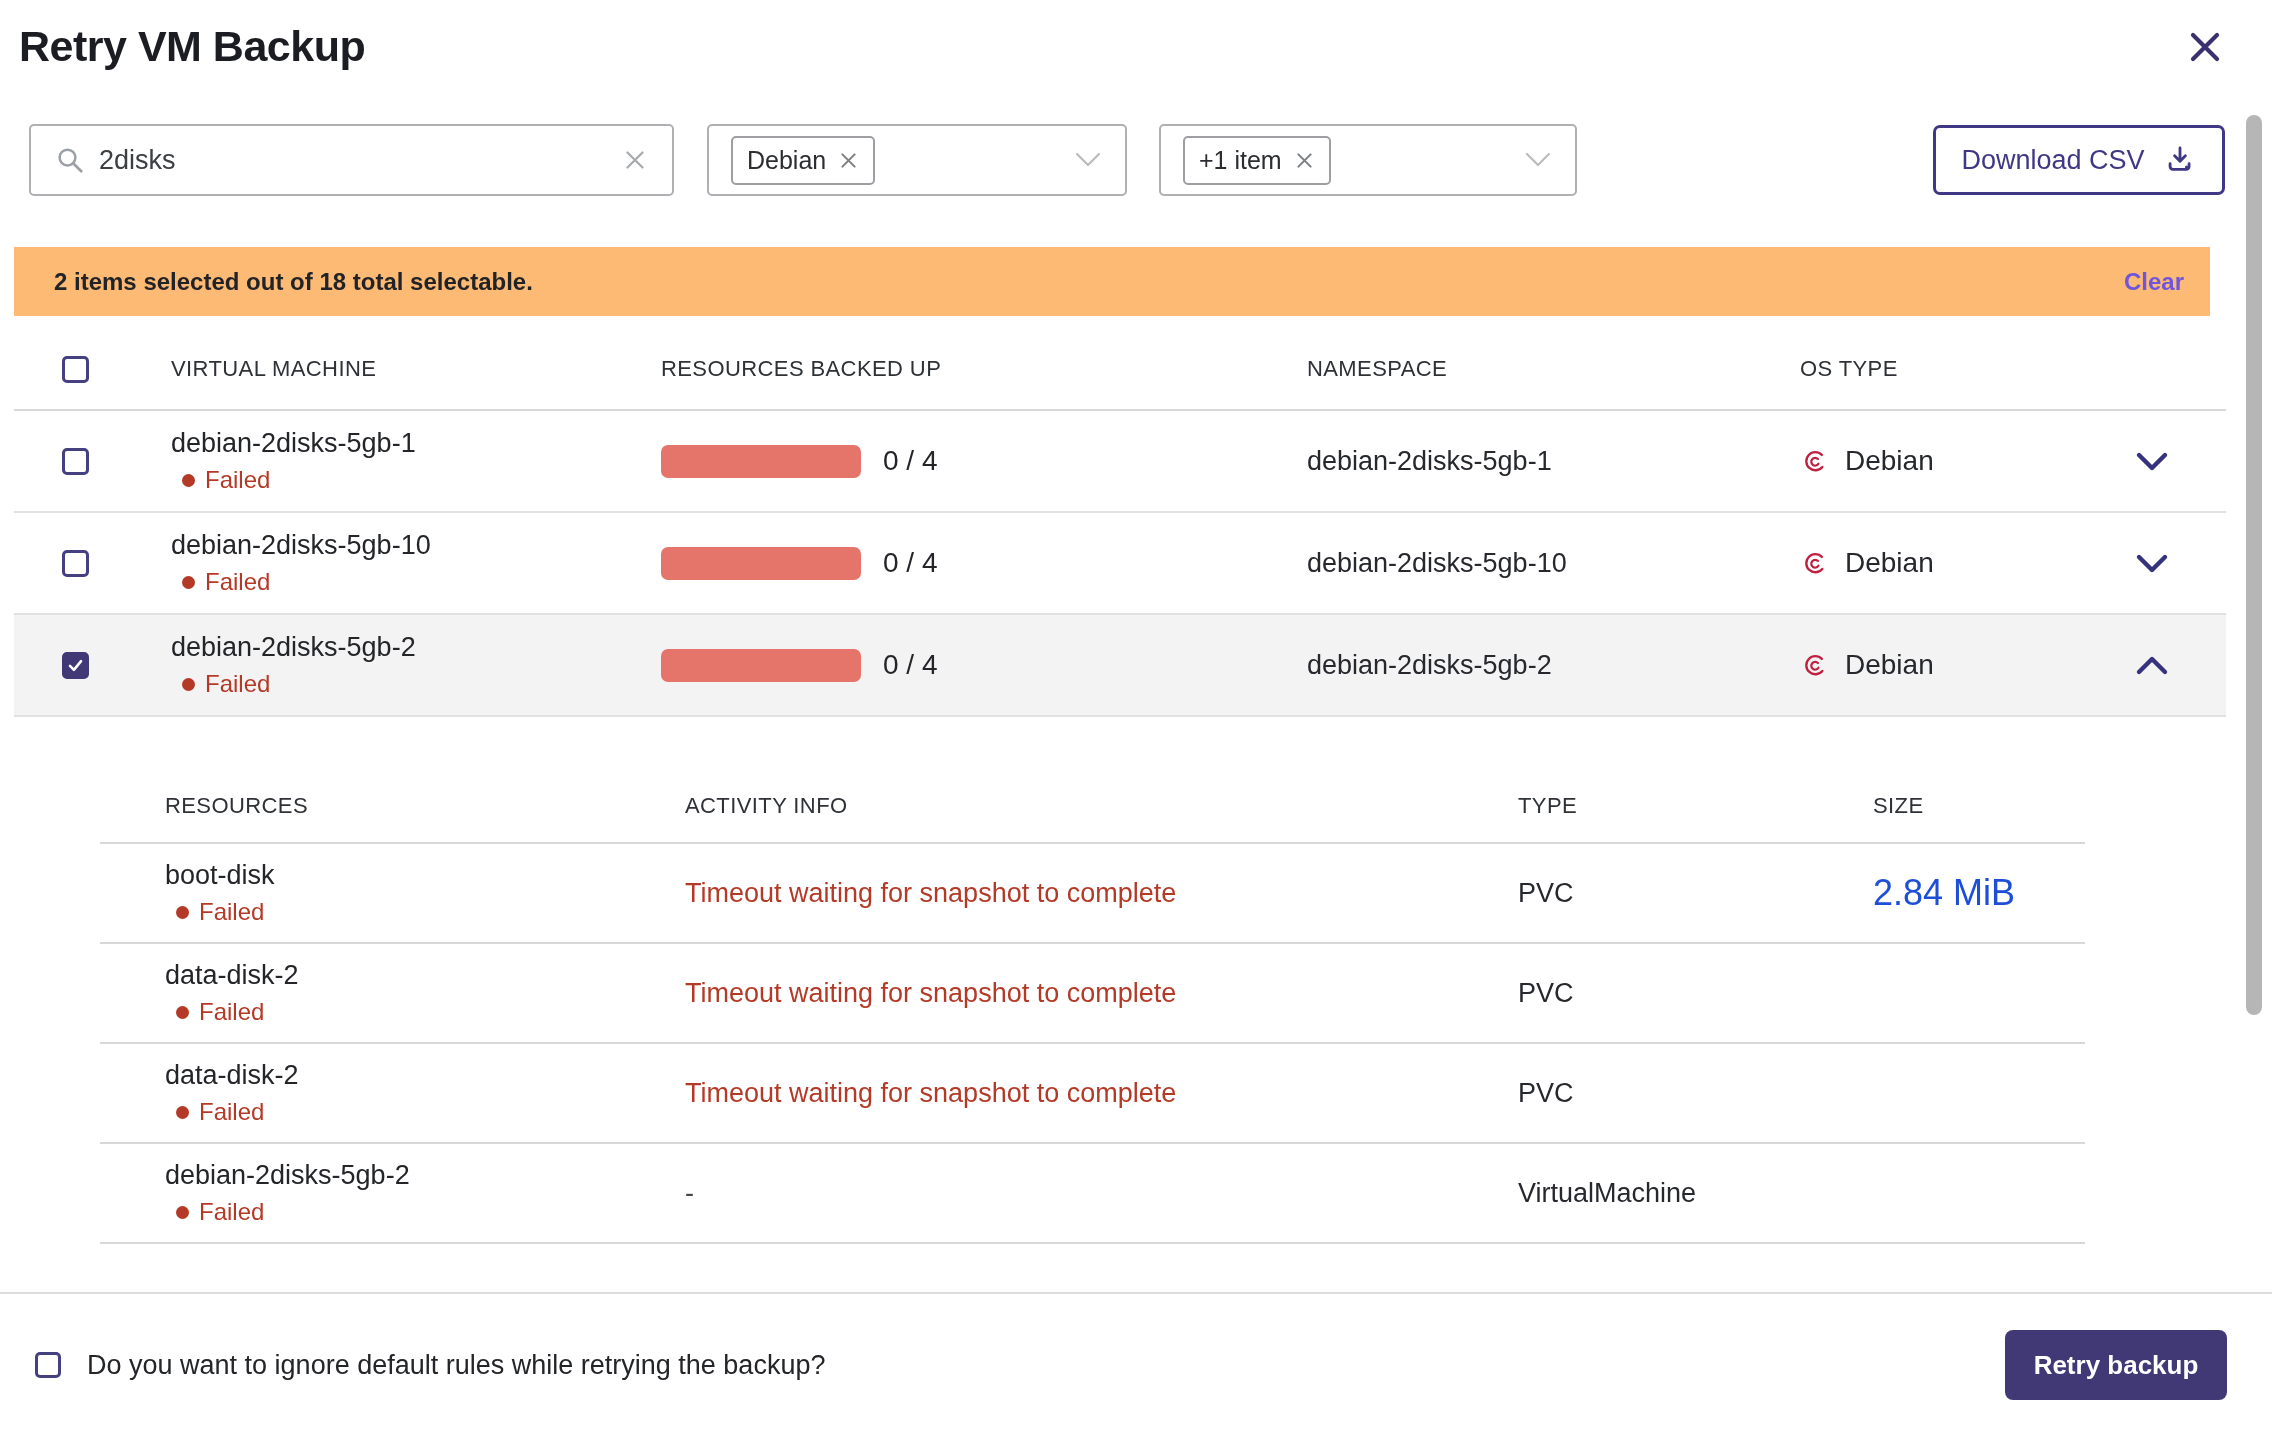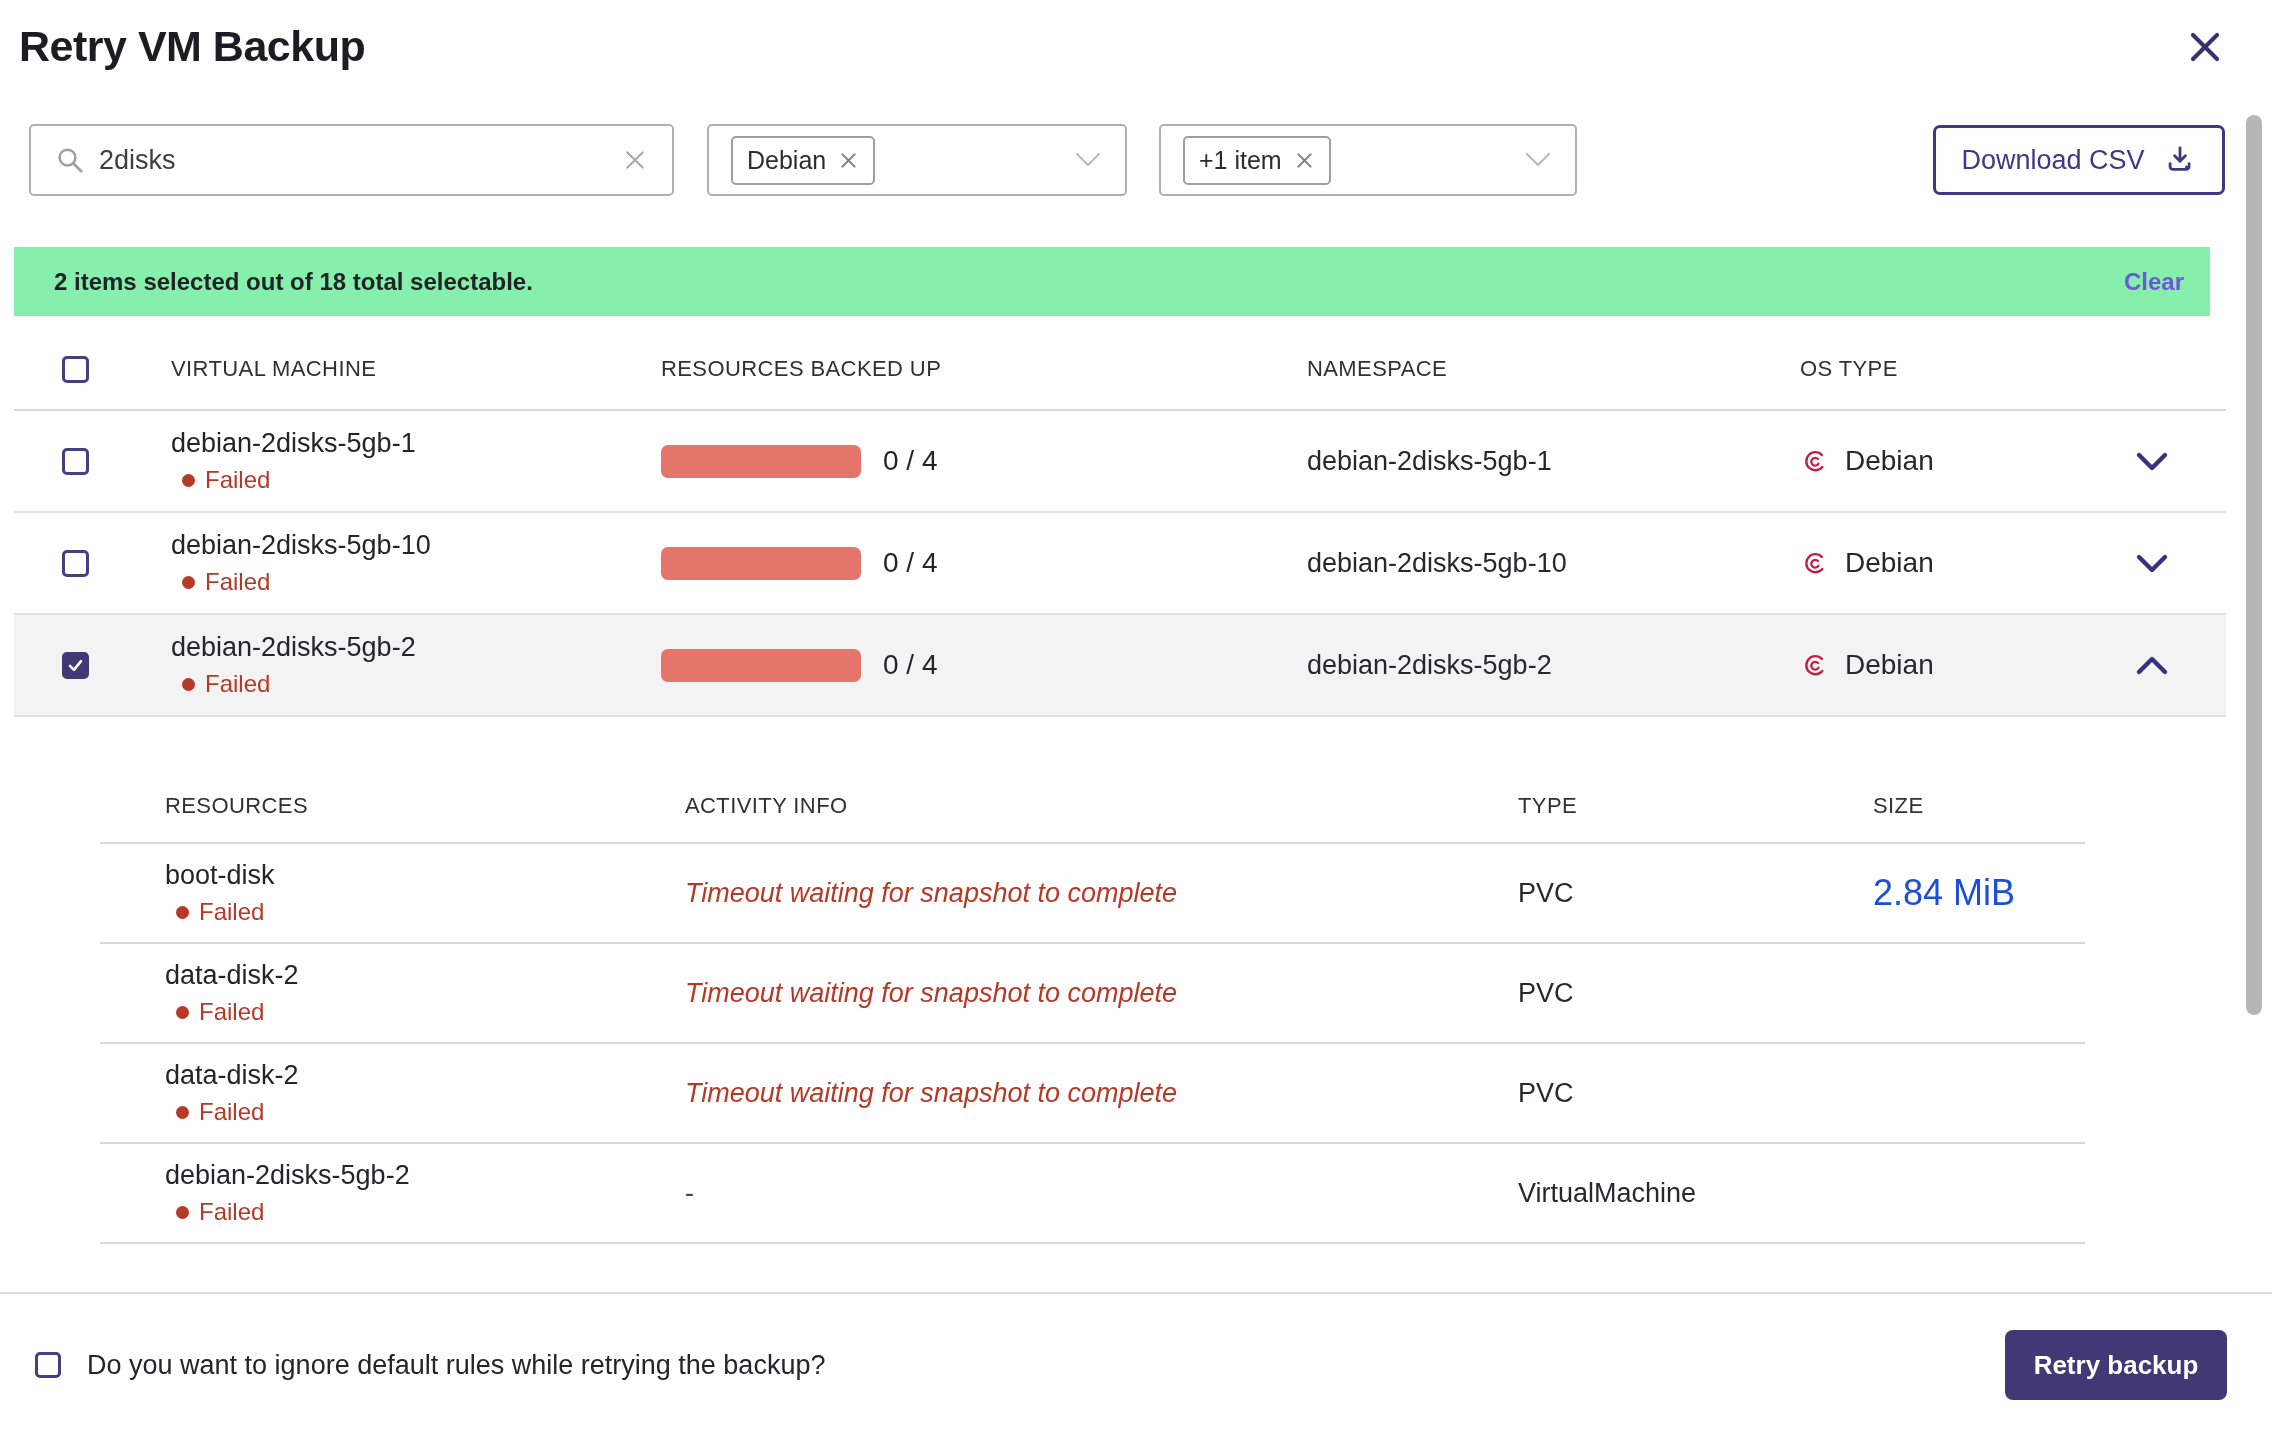--- a/index.html
+++ b/index.html
@@ -39,21 +39,21 @@
   .download-btn {
     margin-left:auto; width:292px; height:70px;
     border:3px solid #3e3885; border-radius:7px; background:#fff;
     color:#3e3885; font-size:27px; font-weight:400;
     font-family:"Liberation Sans",sans-serif;
     display:flex; align-items:center; justify-content:center; gap:18px; cursor:pointer;
   }
 
   
   .selection-bar {
-    margin:51px 62px 0 14px; height:69px; background:#86efac;
+    margin:51px 62px 0 14px; height:69px; background:#fdba74;
     display:flex; align-items:center; padding:0 26px 0 40px;text-align:right;
   }
   .selection-text { font-size:24px; font-weight:700; color:#212327; }
   .clear-link { margin-left:auto; font-size:24px; font-weight:700; color:#6f55dd; text-decoration:none; cursor:pointer; }
 
   
   .vm-table { margin:13px 46px 0 14px; }
   .t-row { display:flex; align-items:center; }
   .t-head { height:82px; border-bottom:2px solid #d8d8d8; }
   .t-head .col-label { font-size:22px; color:#2e3136; letter-spacing:0.4px; }
@@ -85,21 +85,21 @@
   .chev-up svg { transform:rotate(180deg); }
 
   
   .detail-table { margin:52px 187px 0 100px; }
   .d-row { display:flex; align-items:center; }
   .d-head { height:75px; border-bottom:2px solid #d8d8d8; }
   .d-head .col-label { font-size:22px; color:#2e3136; letter-spacing:0.4px; }
   .d-body-row { height:100px; border-bottom:2px solid #d8d8d8; }
   .cell-resource { width:585px; padding-left:65px; }
   .cell-activity { width:833px; font-size:27px; }
-  .cell-activity.red { color:#b43a27;font-style:italic; }
+  .cell-activity.red { color:#b43a27; }
   .cell-activity.plain { color:#43464a; }
   .cell-type { width:355px; font-size:27px; color:#26282d; }
   .cell-size { flex:1; font-size:36px; color:#1d4ed8; }
   .res-name { font-size:27px; color:#232529; }
 
   
   .footer-divider { margin-top:48px; border-top:2px solid #dcdcdc; width:2272px; }
   .modal-footer { display:flex; align-items:center; padding:36px 45px 0 35px; }
   .footer-label { font-size:27px; color:#232529; margin-left:26px; }
   .retry-btn {

